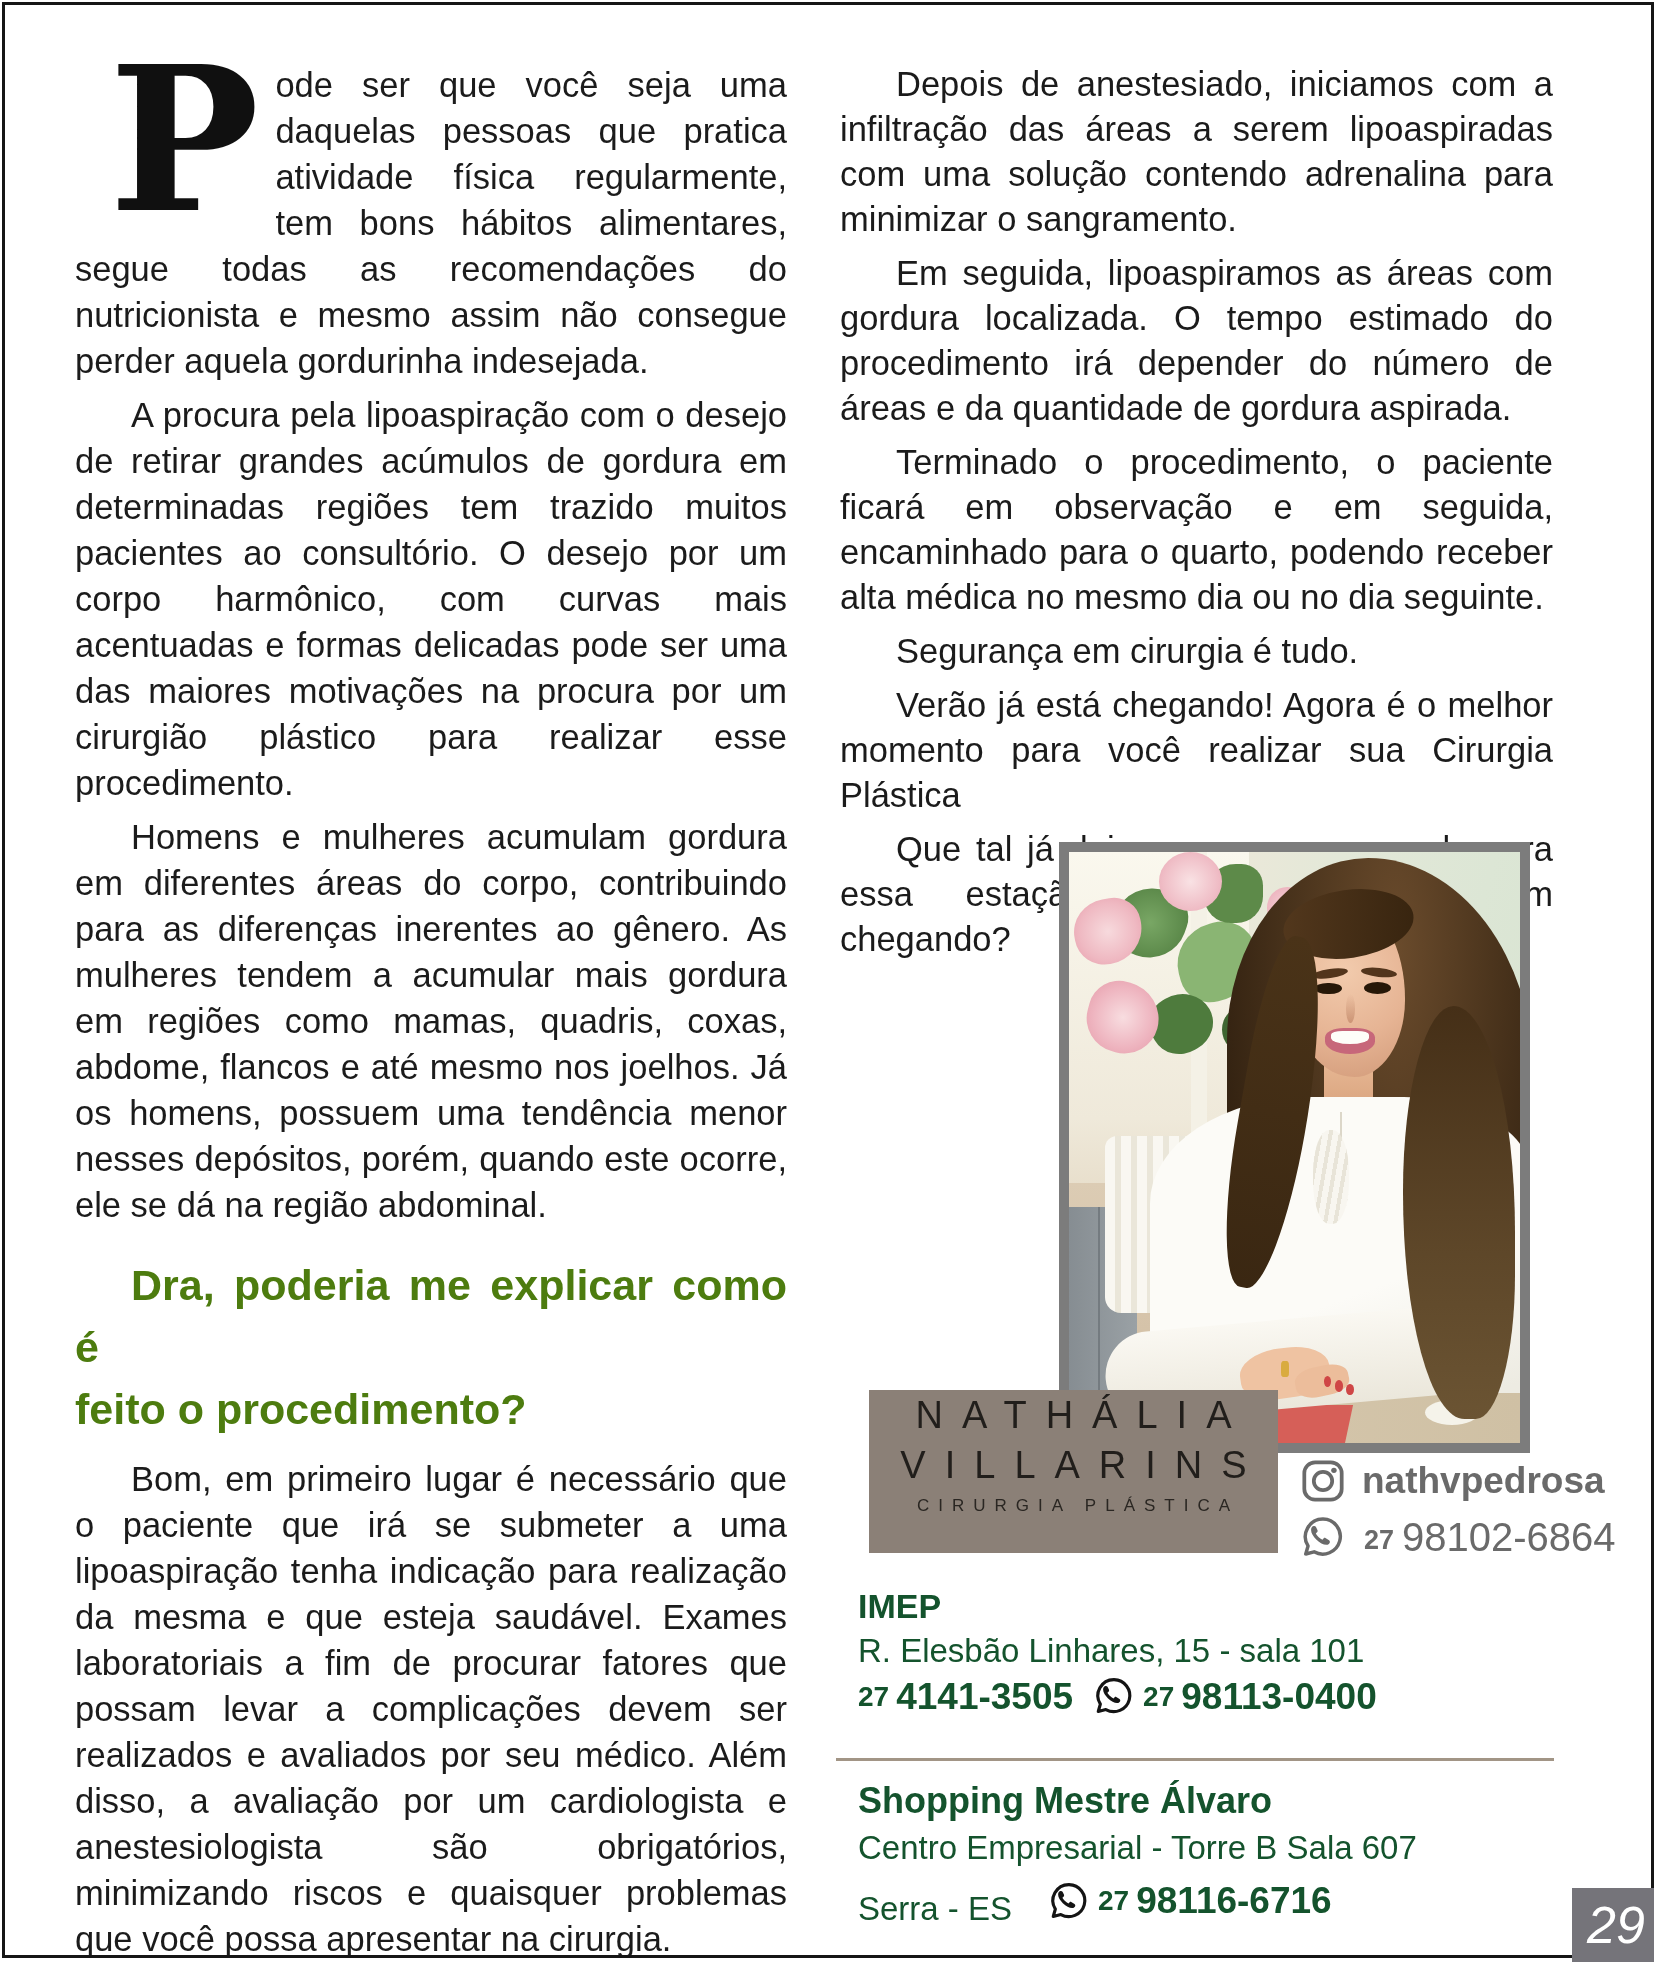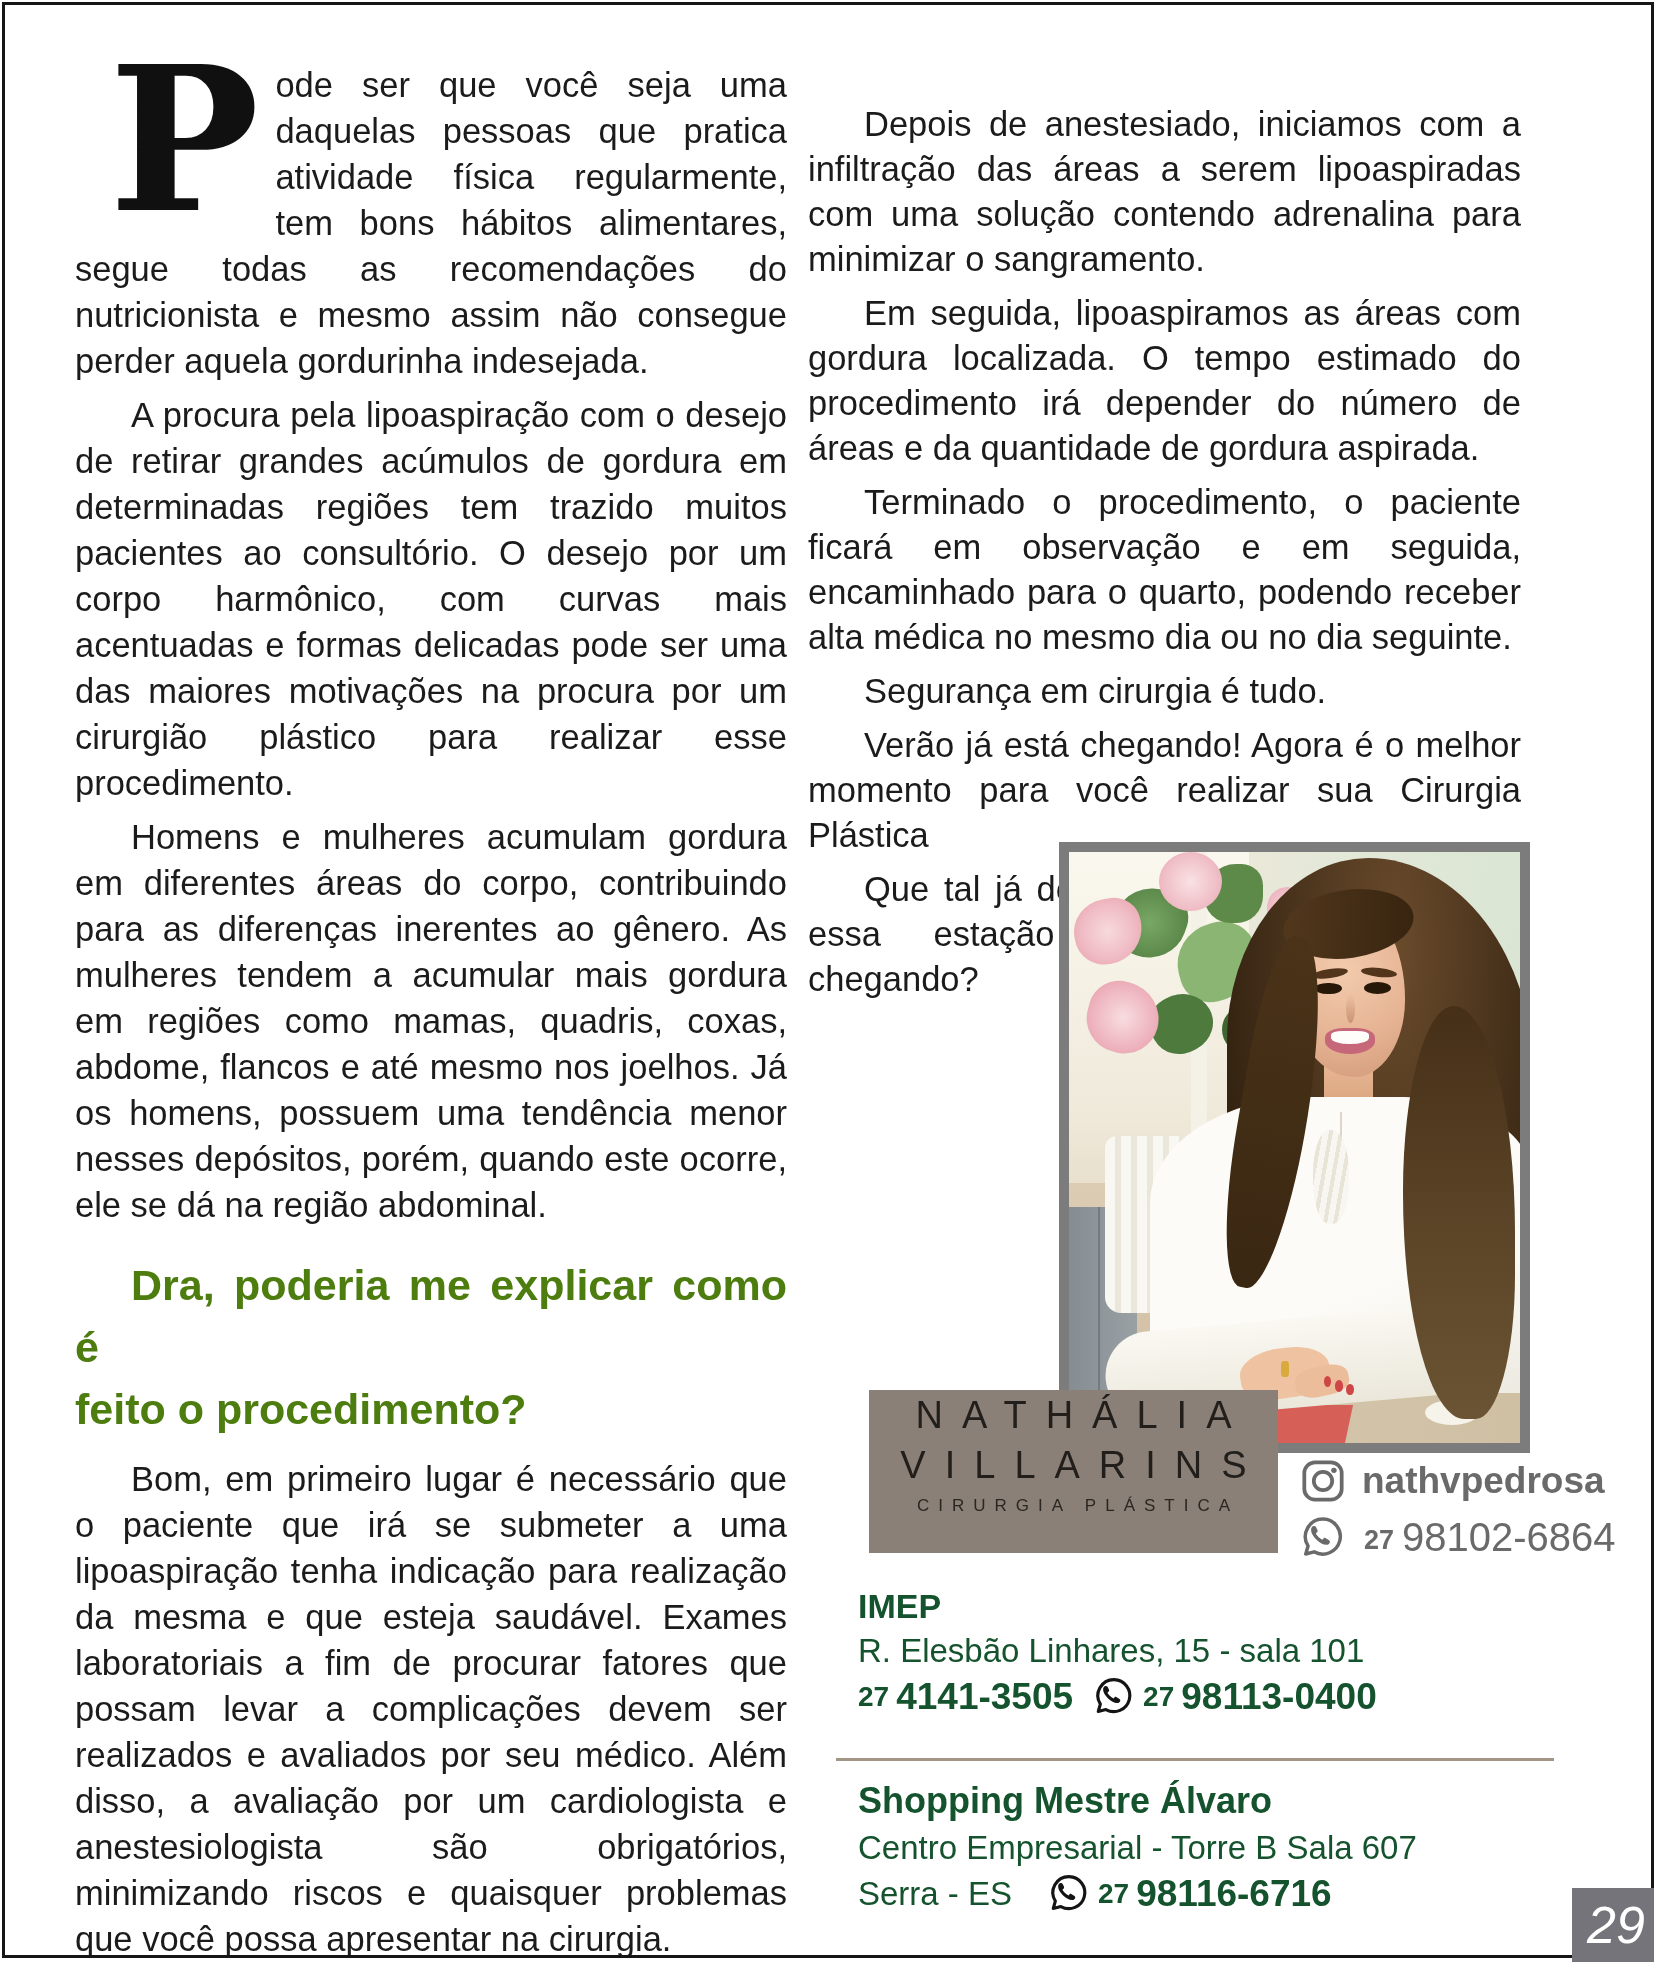--- a/index.html
+++ b/index.html
@@ -4,21 +4,21 @@
 <style>
   html,body{margin:0;padding:0;background:#ffffff;}
   .page{position:relative;width:1654px;height:1969px;background:#ffffff;overflow:hidden;
         font-family:"Liberation Sans",sans-serif;color:#1b1b1b;}
   .page-border{position:absolute;left:2px;top:2px;width:1646px;height:1950px;
         border:3px solid #161616;pointer-events:none;z-index:40;}
 
   
   .col{position:absolute;top:62px;text-align:justify;font-size:34.5px;line-height:46px;}
   .col-left{left:75px;width:712px;}
-  .col-right{left:808px;width:713px;line-height:45px;margin-top:40px;}
+  .col-right{left:840px;width:713px;line-height:45px;}
   .col p{margin:0 0 8px 0;}
   .col-right p{margin:0 0 9px 0;}
   .indent{text-indent:56px;}
   .dropcap{float:left;font-family:"DejaVu Serif",serif;font-weight:bold;font-size:200px;
         line-height:140px;margin:8px 16px 0 34px;color:#101010;}
   .heading{margin:26px 0 16px 0;font-weight:bold;font-size:43px;line-height:62px;color:#4d7c0f;}
   .heading .h1{display:block;text-align:justify;text-align-last:justify;text-indent:56px;}
   .heading .h2{display:block;text-align:left;}
 
   
@@ -49,21 +49,21 @@
 
   
   .loc{position:absolute;left:858px;width:700px;font-size:33px;line-height:41px;color:#14532d;z-index:2;}
   .loc-1{top:1586px;}
   .loc-2{top:1780px;}
   .loc .name{font-weight:bold;font-size:34px;margin-bottom:3px;}
   .loc-2 .name{font-size:36px;margin-bottom:6px;}
   .phone-row{display:flex;align-items:center;margin-top:4px;font-weight:bold;}
   .phone-row .ddd{font-size:28px;margin-right:7px;}
   .phone-row .num{font-size:37px;}
-  .phone-row .plain{font-weight:normal;font-size:33px;margin-right:22px;}
+  .phone-row .plain{font-weight:normal;font-size:33px;margin-right:22px;margin-top:16px;}
   .phone-row .wa-sm{margin:0 8px 0 20px;display:flex;}
   .loc-2 .phone-row .wa-sm{margin-left:14px;}
   .divider{position:absolute;left:836px;top:1758px;width:718px;height:3px;background:#a29586;z-index:2;}
 
   
   .pagenum{position:absolute;left:1572px;top:1888px;width:82px;height:74px;background:#75747a;
         color:#fff;z-index:50;display:flex;align-items:center;justify-content:center;
         font-size:52px;font-style:italic;padding-left:6px;box-sizing:border-box;}
 </style>
 </head>

